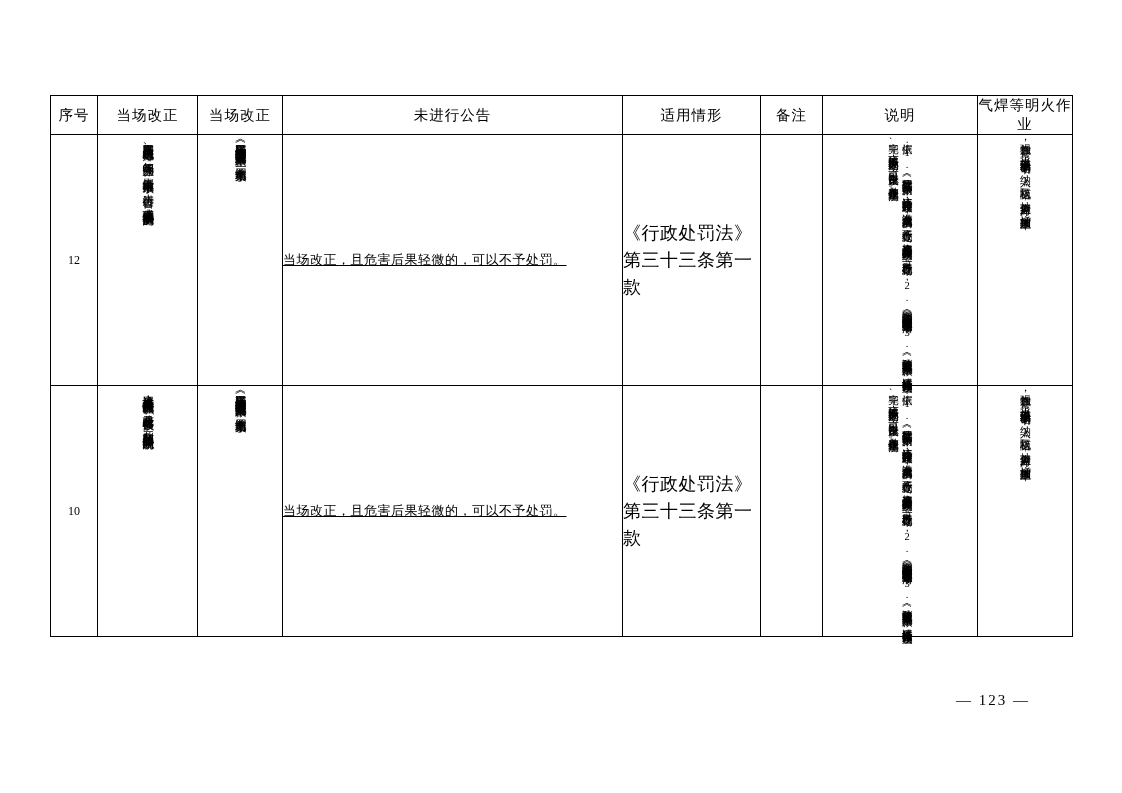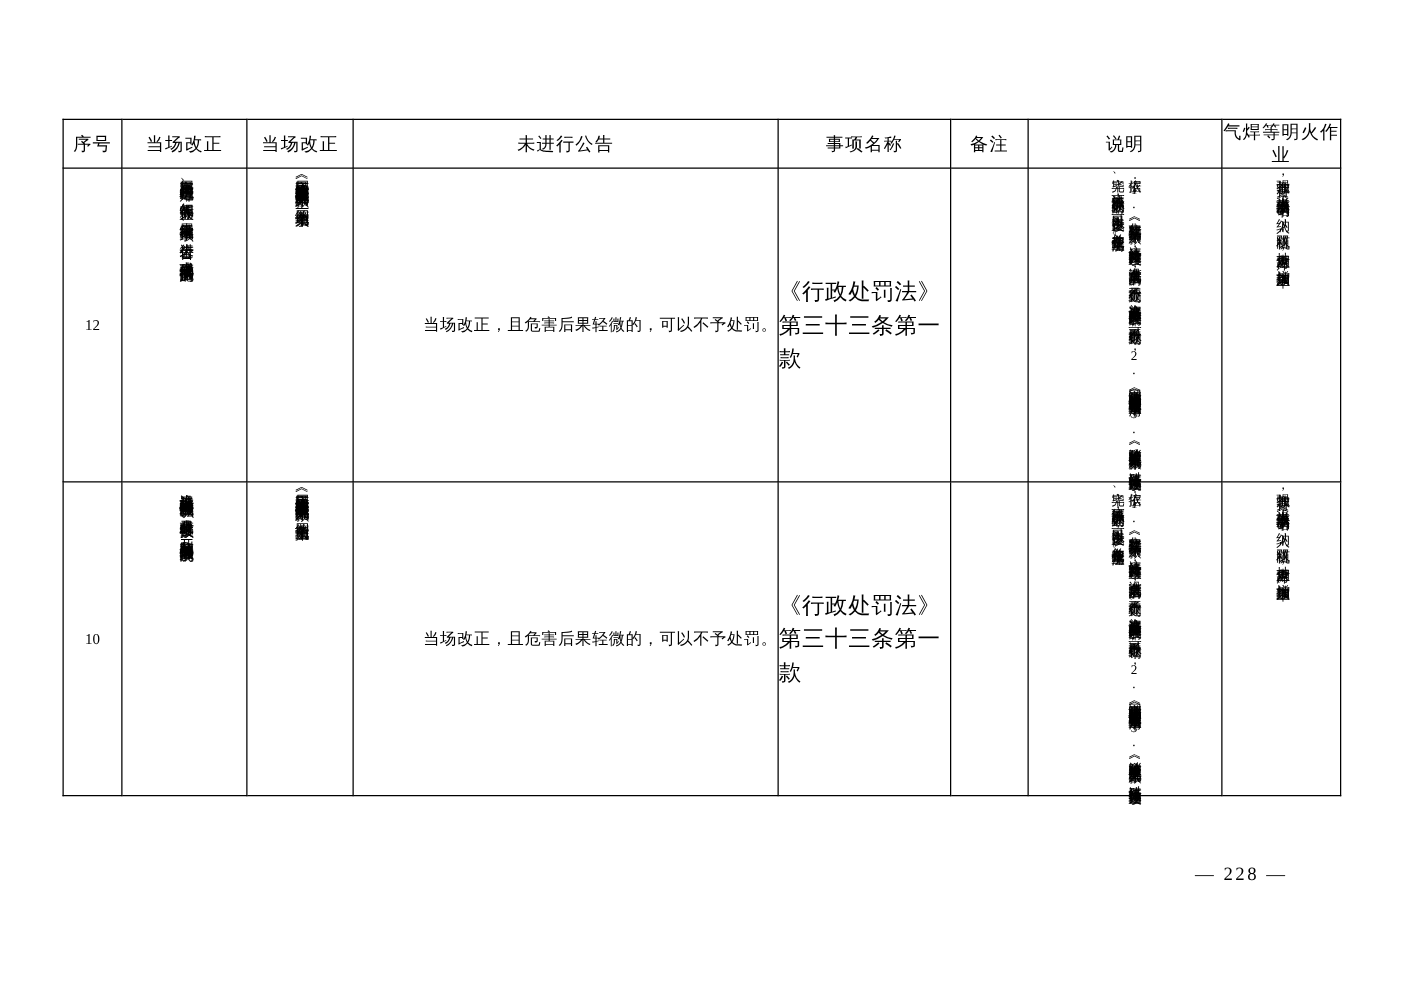--- a/index.html
+++ b/index.html
@@ -84,22 +84,23 @@
     max-height: 240px;
   }
   .vwrap.measure {
     font-size: 11px;
     line-height: 1.35;
     max-height: 150px;
   }
   .cell-case {
     font-size: 13px;
     padding: 0 10px;
-    text-align: right;
+    text-align: left;
     letter-spacing: 0.5px;
+    text-decoration: underline;
   }
   .cell-exempt {
     font-size: 18px;
     padding: 0 8px;
     text-align: left;
     line-height: 1.5;
     letter-spacing: 0.5px;
   }
   .cell-vert-container {
     display: flex;
@@ -131,21 +132,21 @@
       <col class="c-remark">
       <col class="c-desc">
       <col class="c-measure">
     </colgroup>
     <thead>
       <tr class="hdr">
         <td>序号</td>
         <td>当场改正</td>
         <td>当场改正</td>
         <td>未进行公告</td>
-        <td>事项名称</td>
+        <td>适用情形</td>
         <td>备注</td>
         <td>说明</td>
         <td>气焊等明火作业</td>
       </tr>
     </thead>
     <tbody>
       <tr>
         <td class="cell-no">12</td>
         <td class="vcell">
           <div class="cell-vert-container">
@@ -193,15 +194,15 @@
         </td>
         <td class="vcell">
           <div class="cell-vert-container">
             <span class="vwrap measure">加强教育，当事人提供《书面承诺书》，纳入"双随机"抽查对象库，增加抽查频率。</span>
           </div>
         </td>
       </tr>
     </tbody>
   </table>
 
-  <div class="page-number">— 228 —</div>
+  <div class="page-number">— 123 —</div>
 
 </div>
 
 </body></html>

